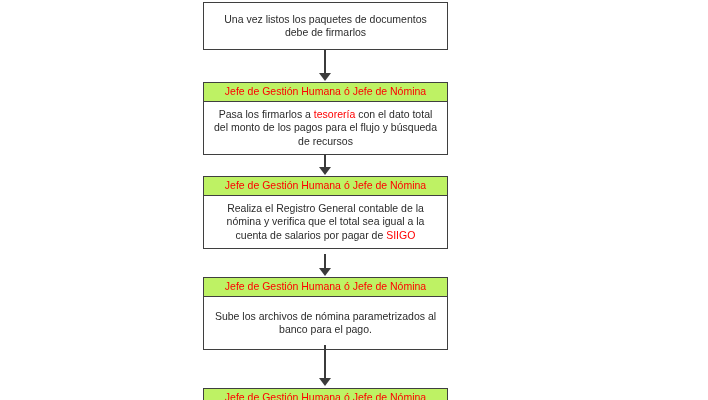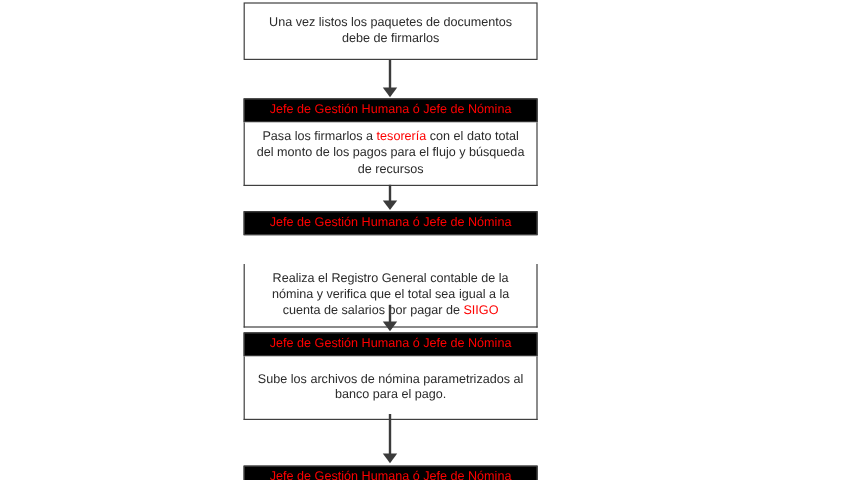--- a/index.html
+++ b/index.html
@@ -27,21 +27,21 @@
   
   .node {
     position: absolute;
     left: 203px;
     width: 245px;
     box-sizing: border-box;
   }
 
   .node-header {
     border: 1px solid #3f3f3f;
-    background: #000000;
+    background: #bef264;
     color: #fe0000;
     font-size: 10.5px;
     line-height: 13px;
     text-align: center;
     padding: 2px 2px 3px 2px;
     white-space: nowrap;
     overflow: hidden;
   }
 
   .node-body {
@@ -92,21 +92,21 @@
   }
 
   
   #node-1 { top: 2px; }
   #node-1 .node-body { height: 48px; }
 
   #node-2 { top: 82px; }
   #node-2 .node-body { height: 53px; }
 
   #node-3 { top: 176px; }
-  #node-3 .node-body { height: 53px; margin-top: 24px; }
+  #node-3 .node-body { height: 53px; }
 
   #node-4 { top: 277px; }
   #node-4 .node-body { height: 53px; }
 
   #node-5 { top: 388px; }
 
   #connector-1 { top: 50px;  height: 24px; }
   #arrow-1     { top: 73px; }
   #connector-2 { top: 154px; height: 14px; }
   #arrow-2     { top: 167px; }

